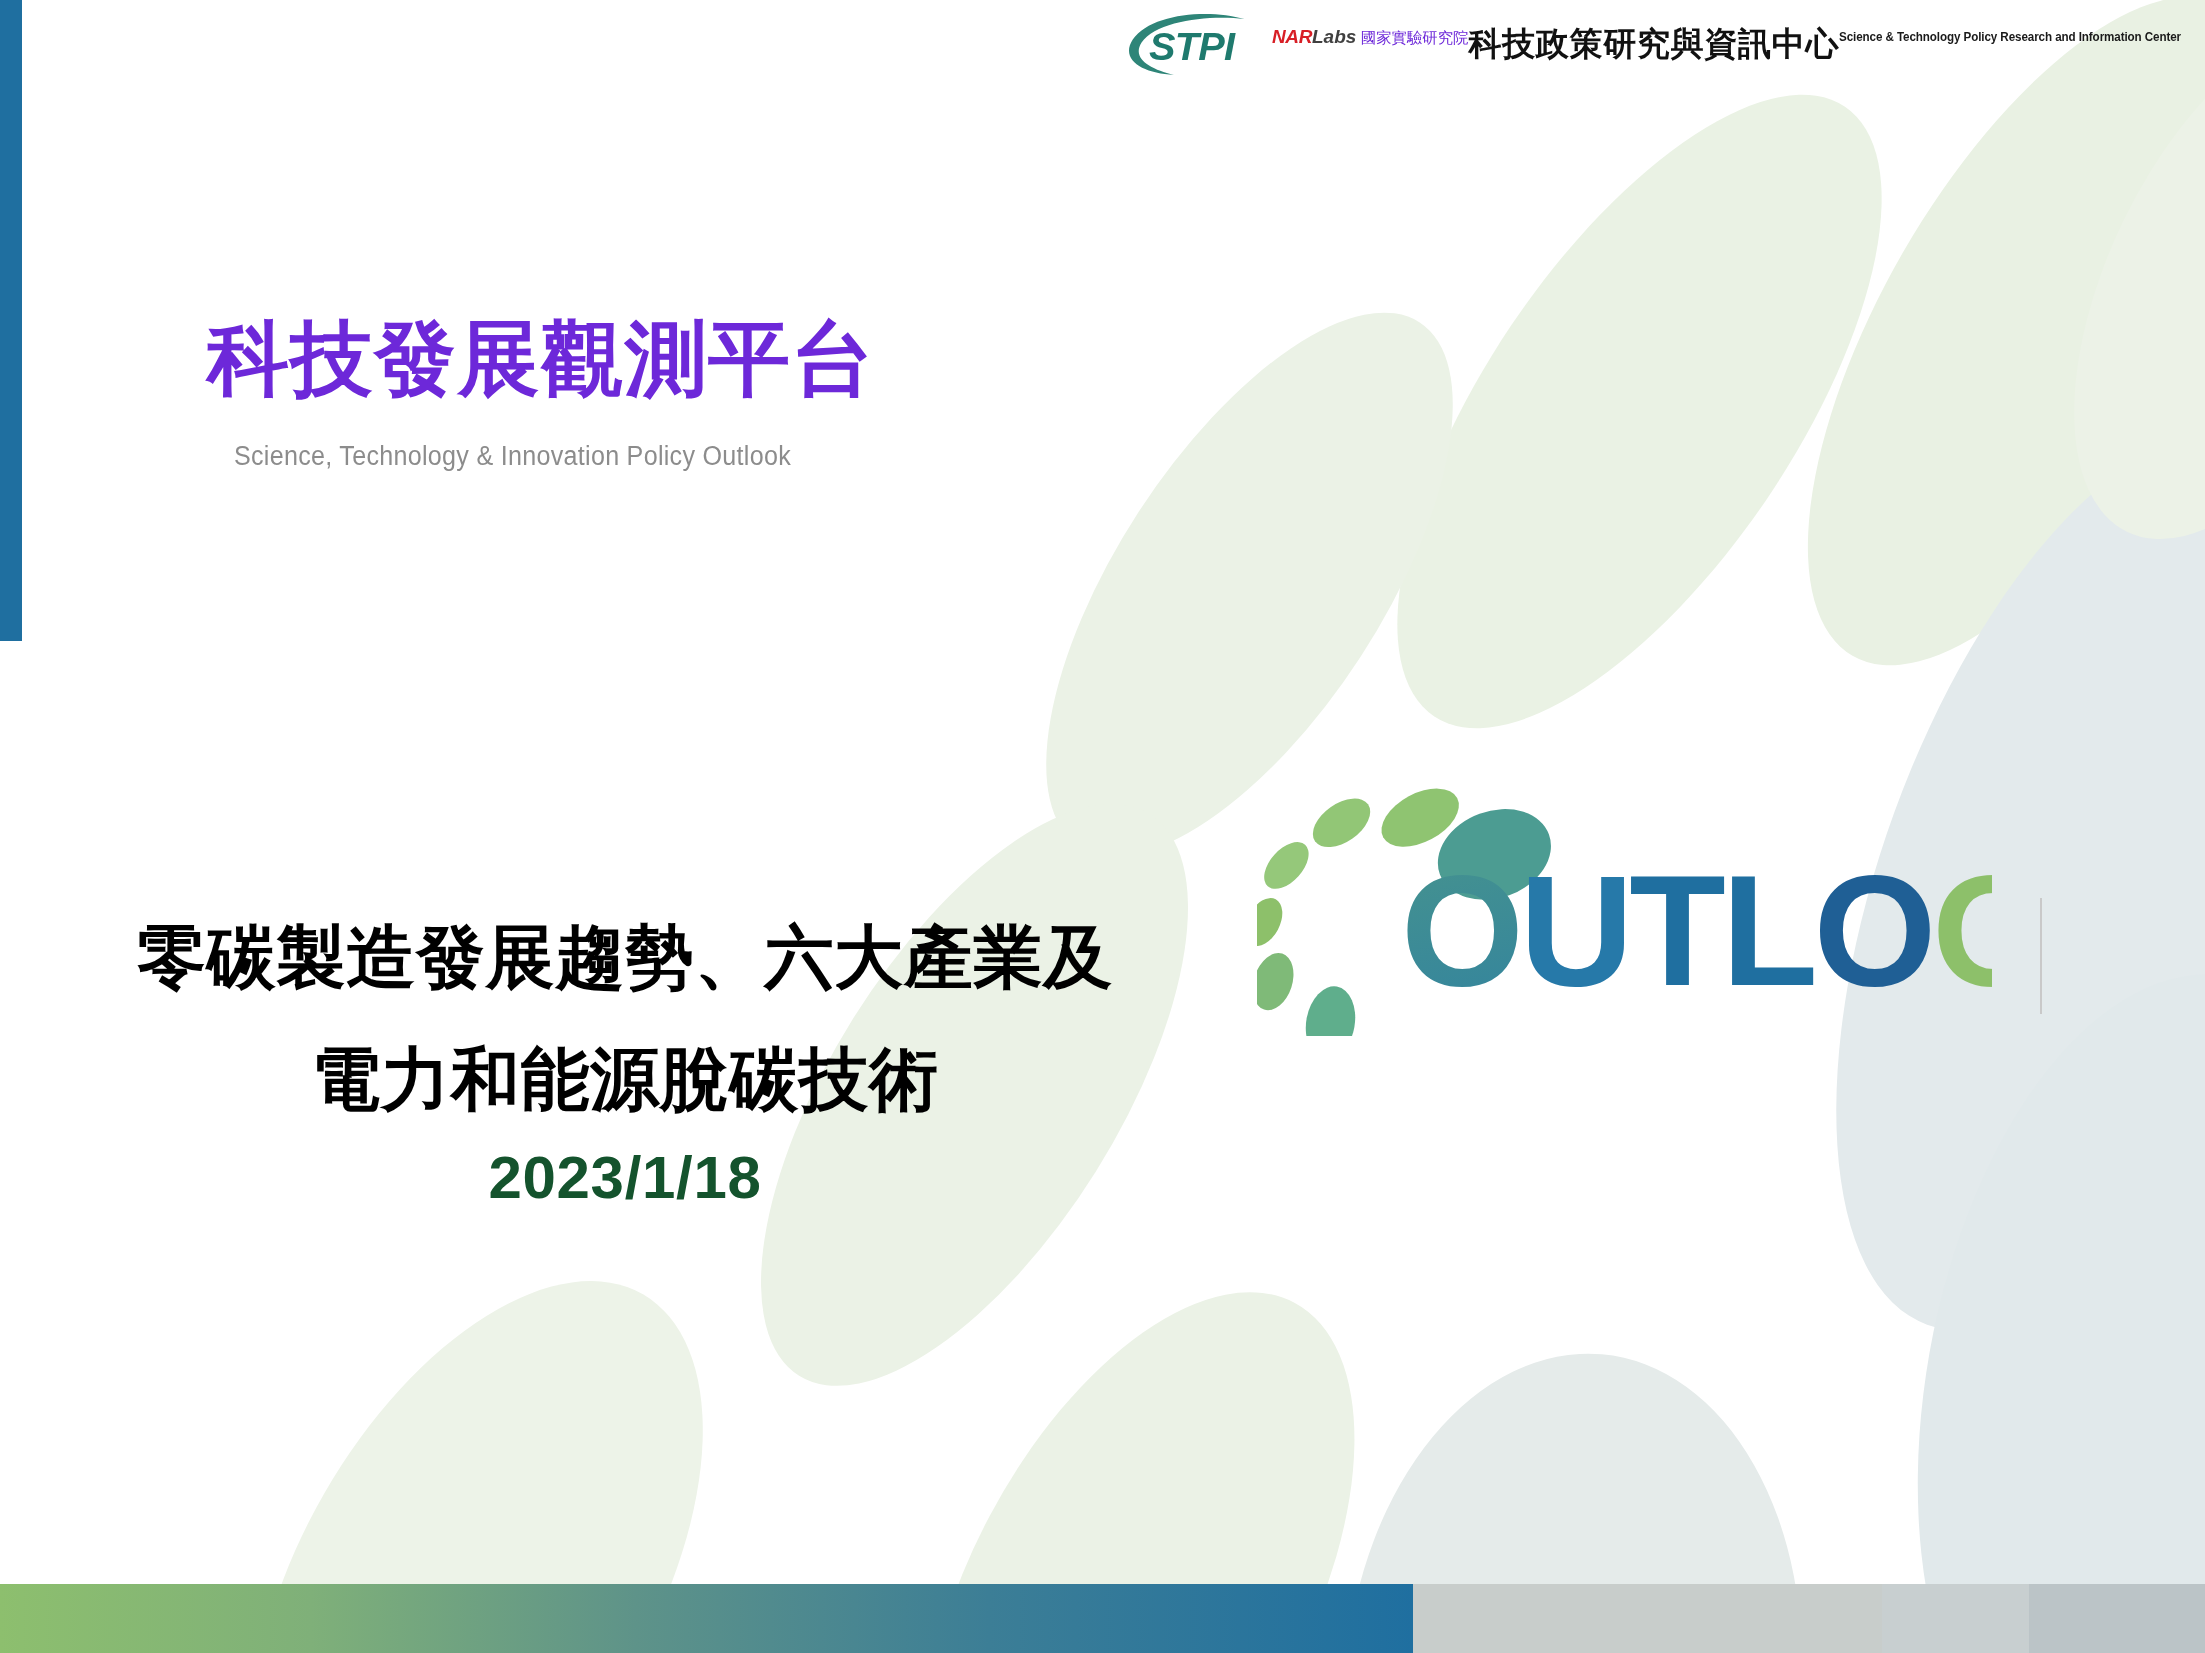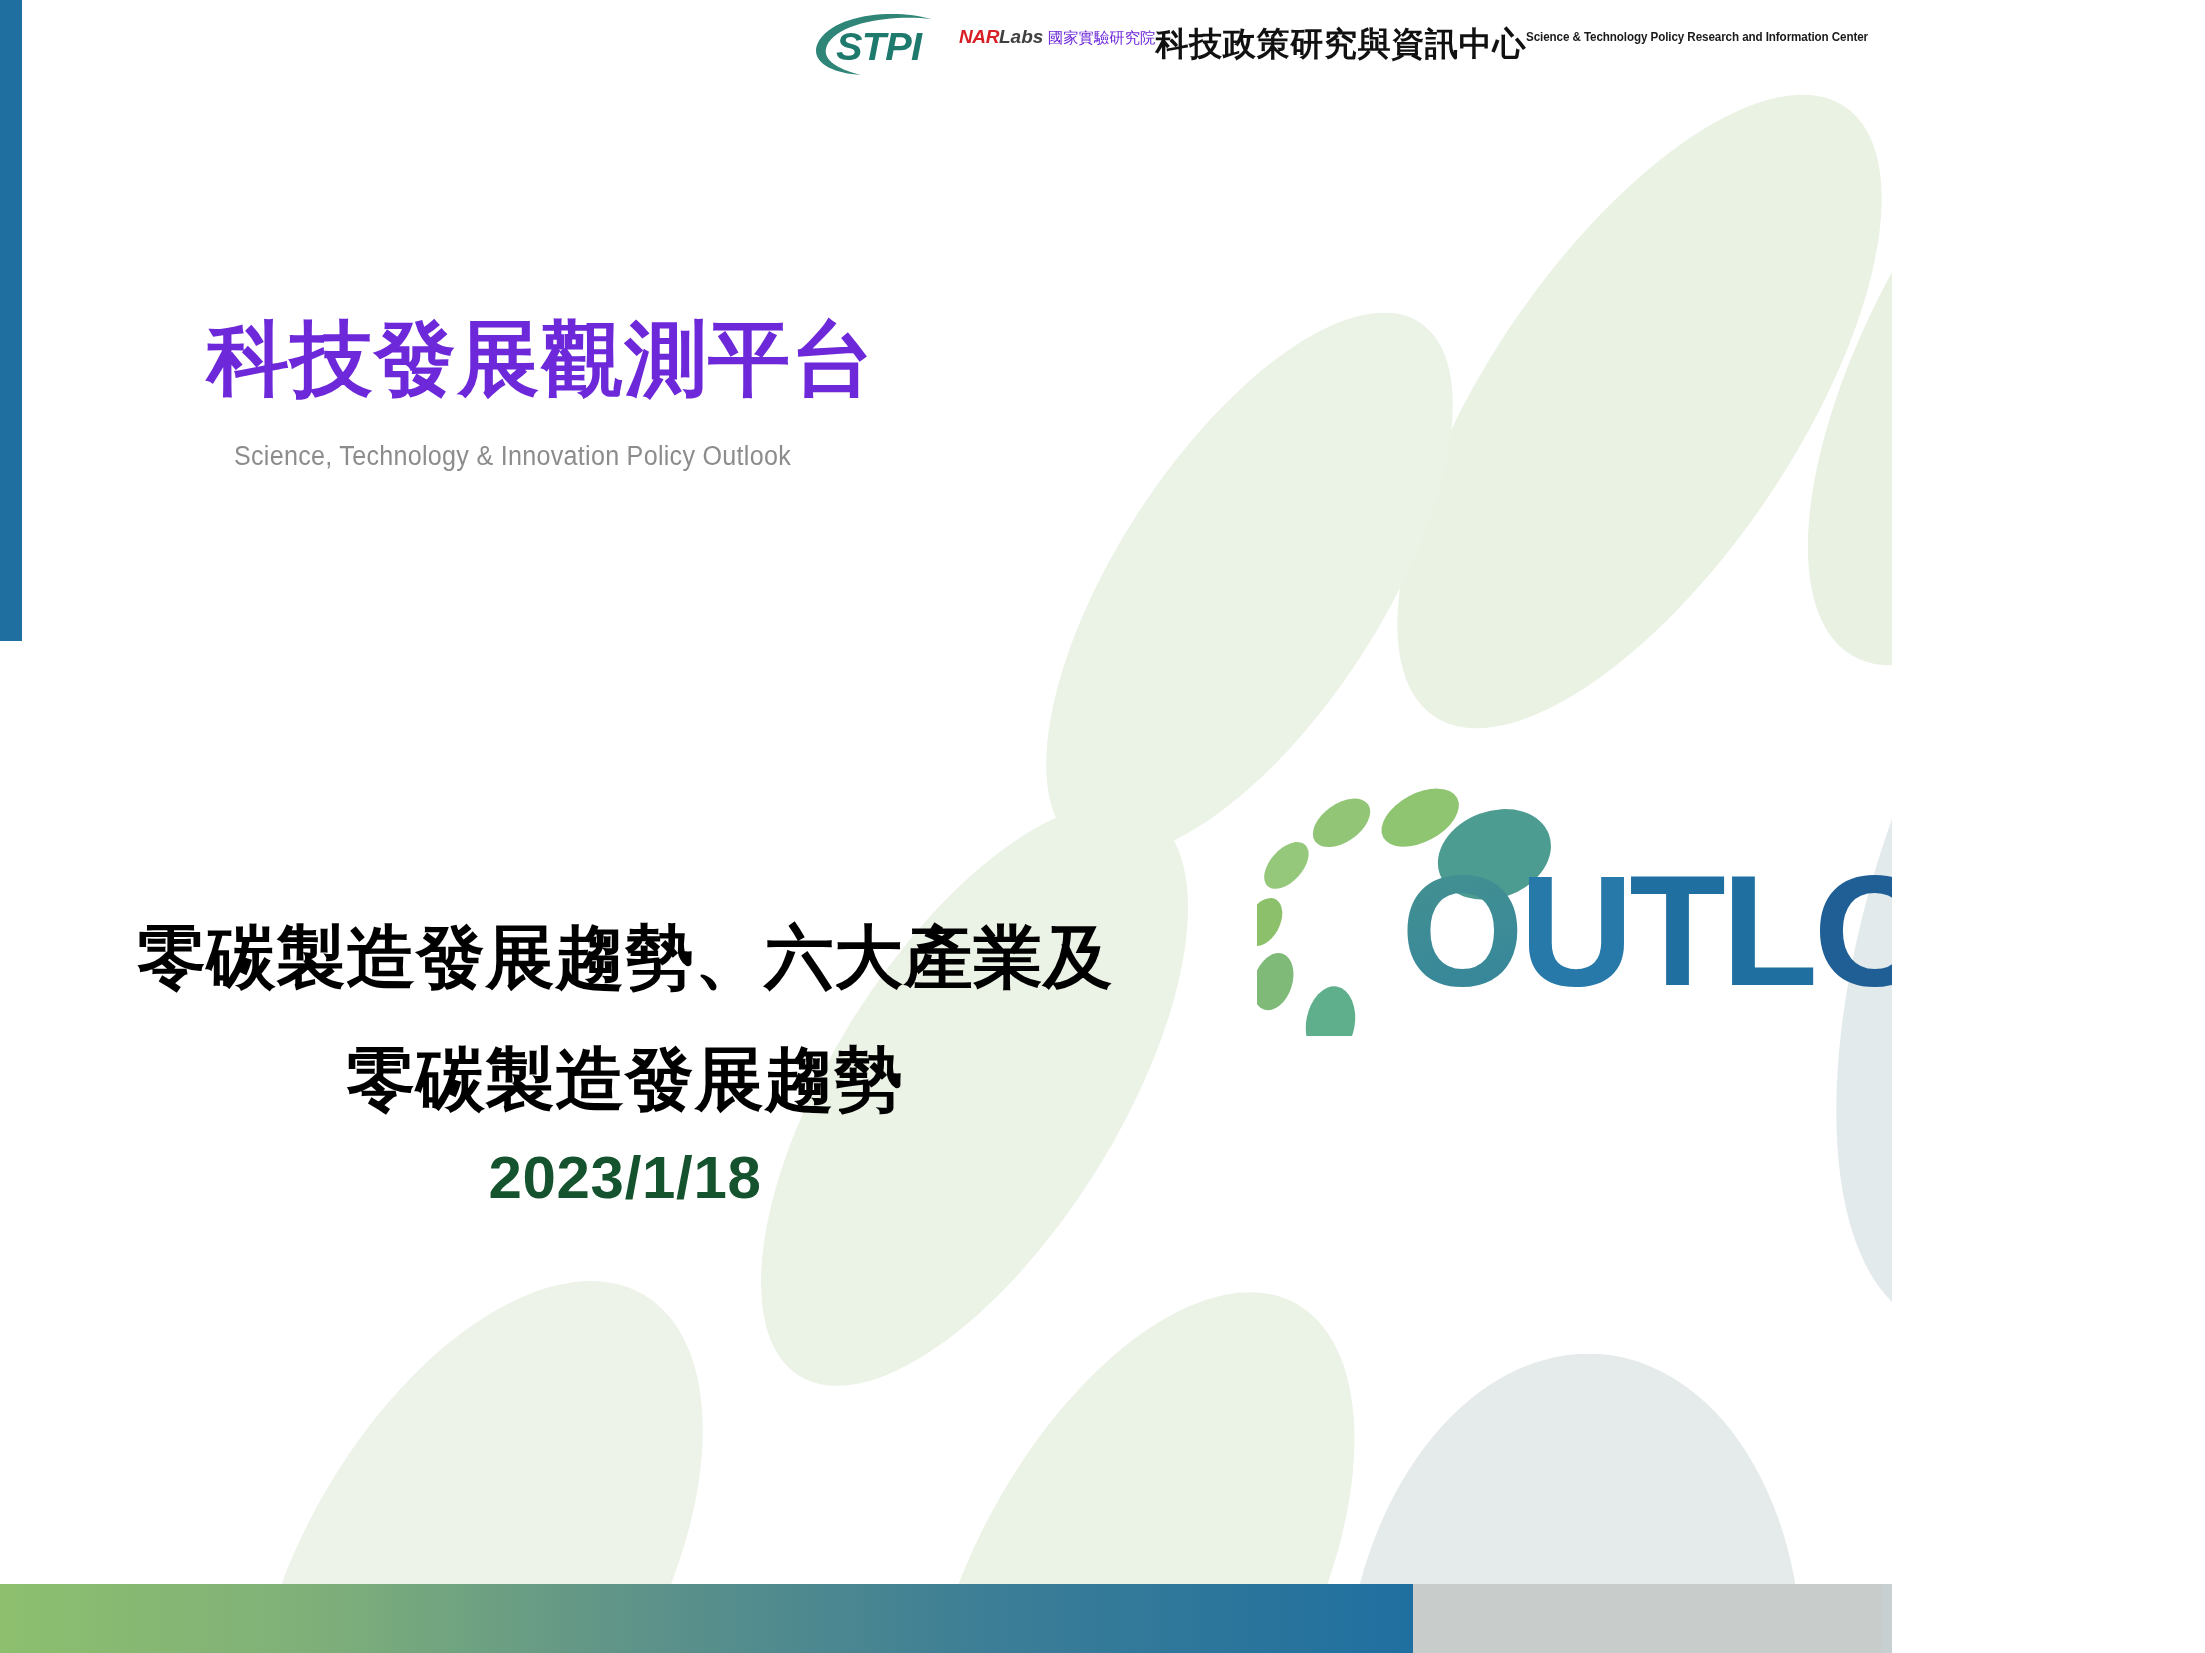--- a/index.html
+++ b/index.html
@@ -2,21 +2,21 @@
 <html style="font-size:11.8px"><head>
 <meta charset="utf-8">
 <style>
   html, body {
     margin: 0;
     padding: 0;
     background: #ffffff;
   }
   #slide {
     position: relative;
-    width: 1892px;
+    width: 2205px;
     height: 1654px;
     background: #ffffff;
     overflow: hidden;
     font-family: "Liberation Sans", "DejaVu Sans", sans-serif;
   }
 
   
   .bg-layer {
     position: absolute;
     inset: 0;
@@ -254,21 +254,21 @@
       </div>
       <div class="stpi-cjk">科技政策研究與資訊中心</div>
       <div class="stpi-en">Science &amp; Technology Policy Research and Information Center</div>
     </div>
   </div>
 
   <div class="platform-title">科技發展觀測平台</div>
   <div class="platform-sub">Science, Technology &amp; Innovation Policy Outlook</div>
 
   <div class="topic-line topic-line-1">零碳製造發展趨勢、六大產業及</div>
-  <div class="topic-line topic-line-2">零碳製造發展趨勢</div>
+  <div class="topic-line topic-line-2">電力和能源脫碳技術</div>
   <div class="topic-date">2023/1/18</div>
 
   <div class="outlook-logo">
     <svg viewBox="0 0 1000 370" xmlns="http://www.w3.org/2000/svg">
       <defs>
         <linearGradient id="gradO1" x1="0" y1="0" x2="1" y2="1">
           <stop offset="0%" stop-color="#46938E"></stop>
           <stop offset="100%" stop-color="#2679A9"></stop>
         </linearGradient>
         <linearGradient id="gradBlue" x1="0" y1="0" x2="1" y2="1">

